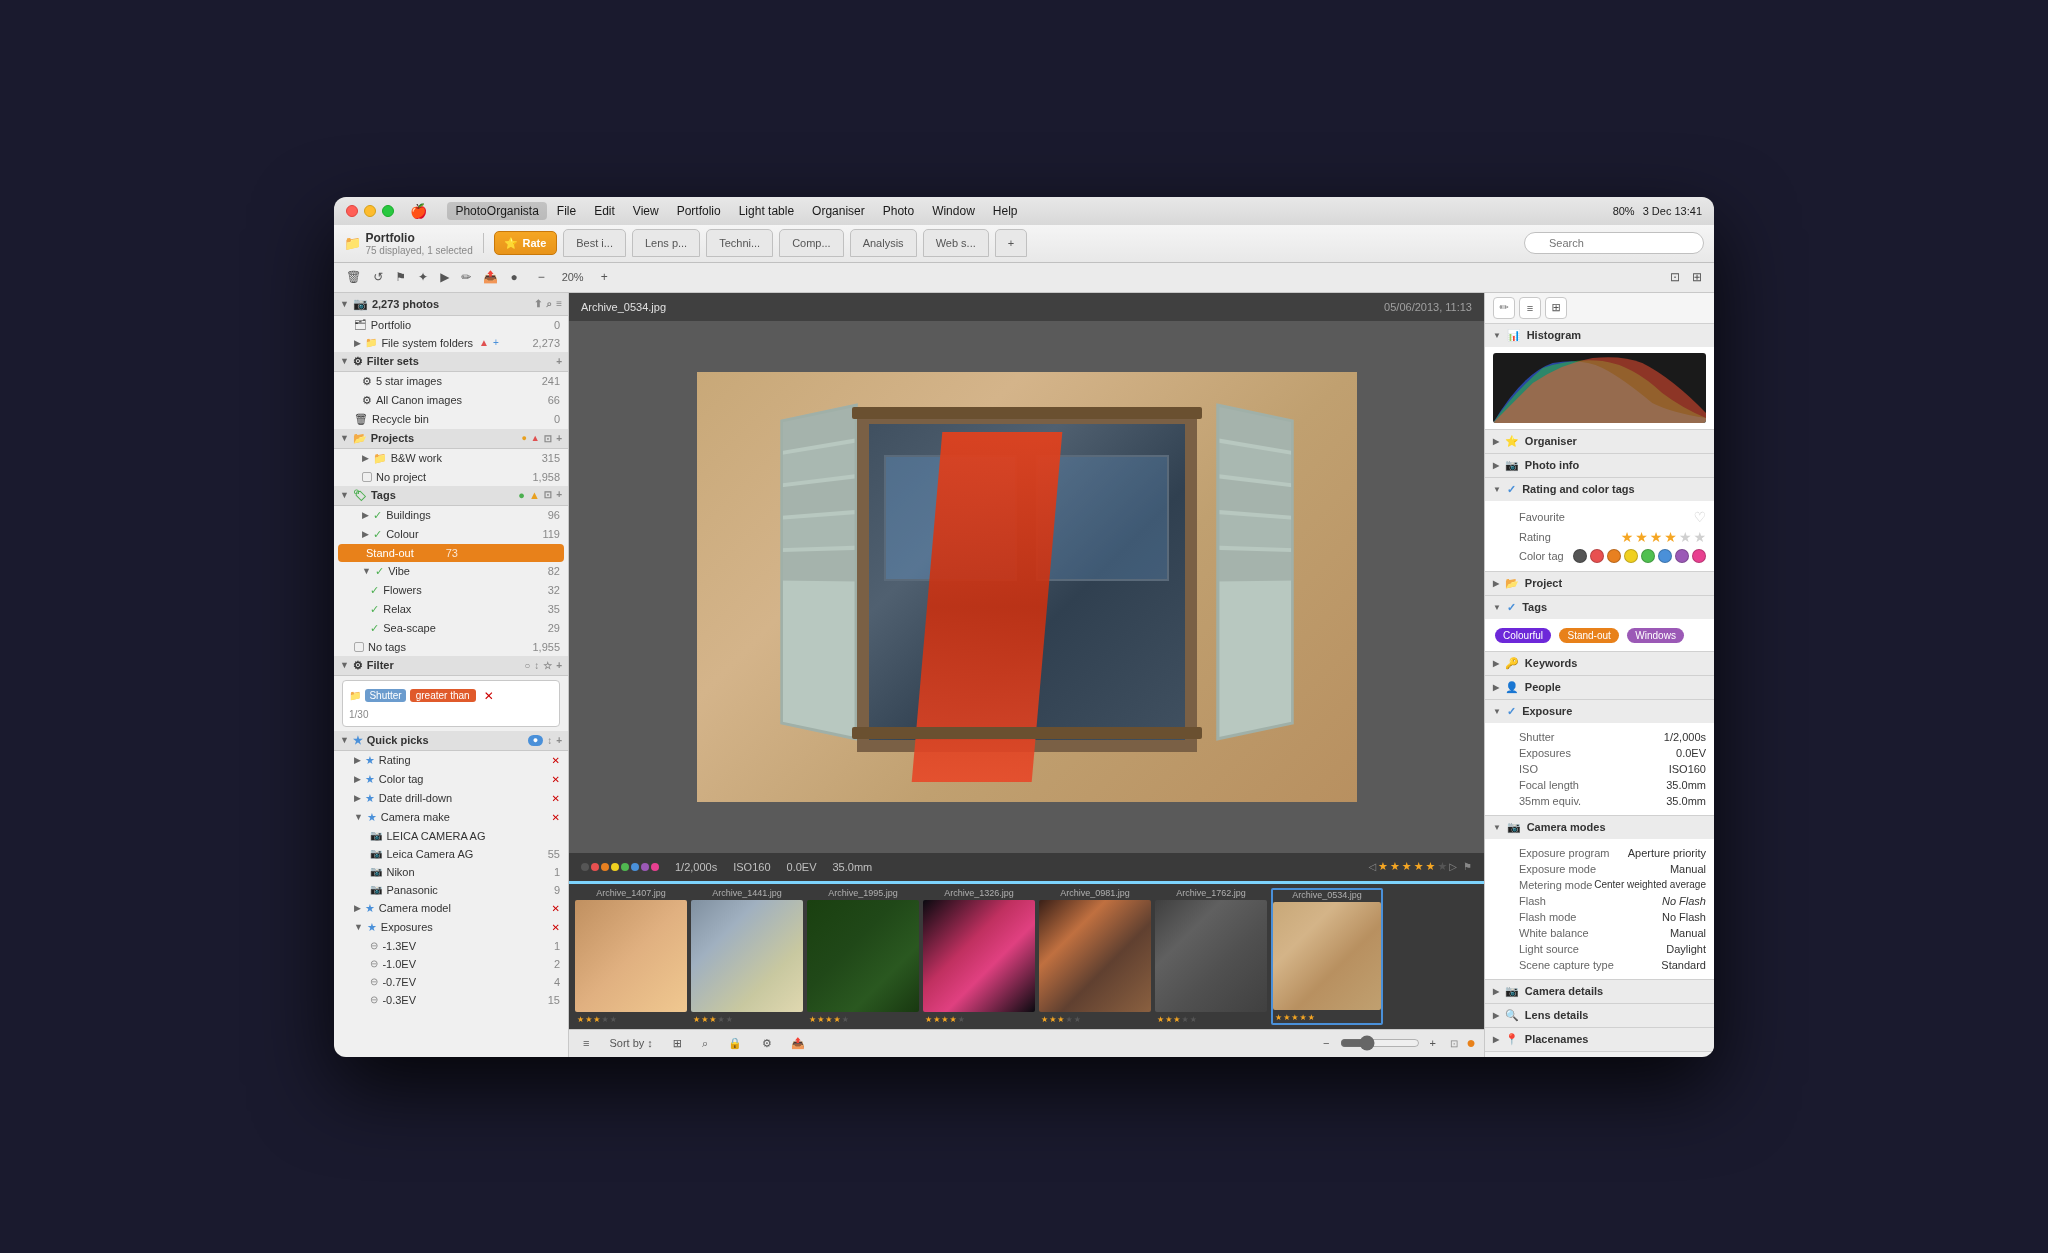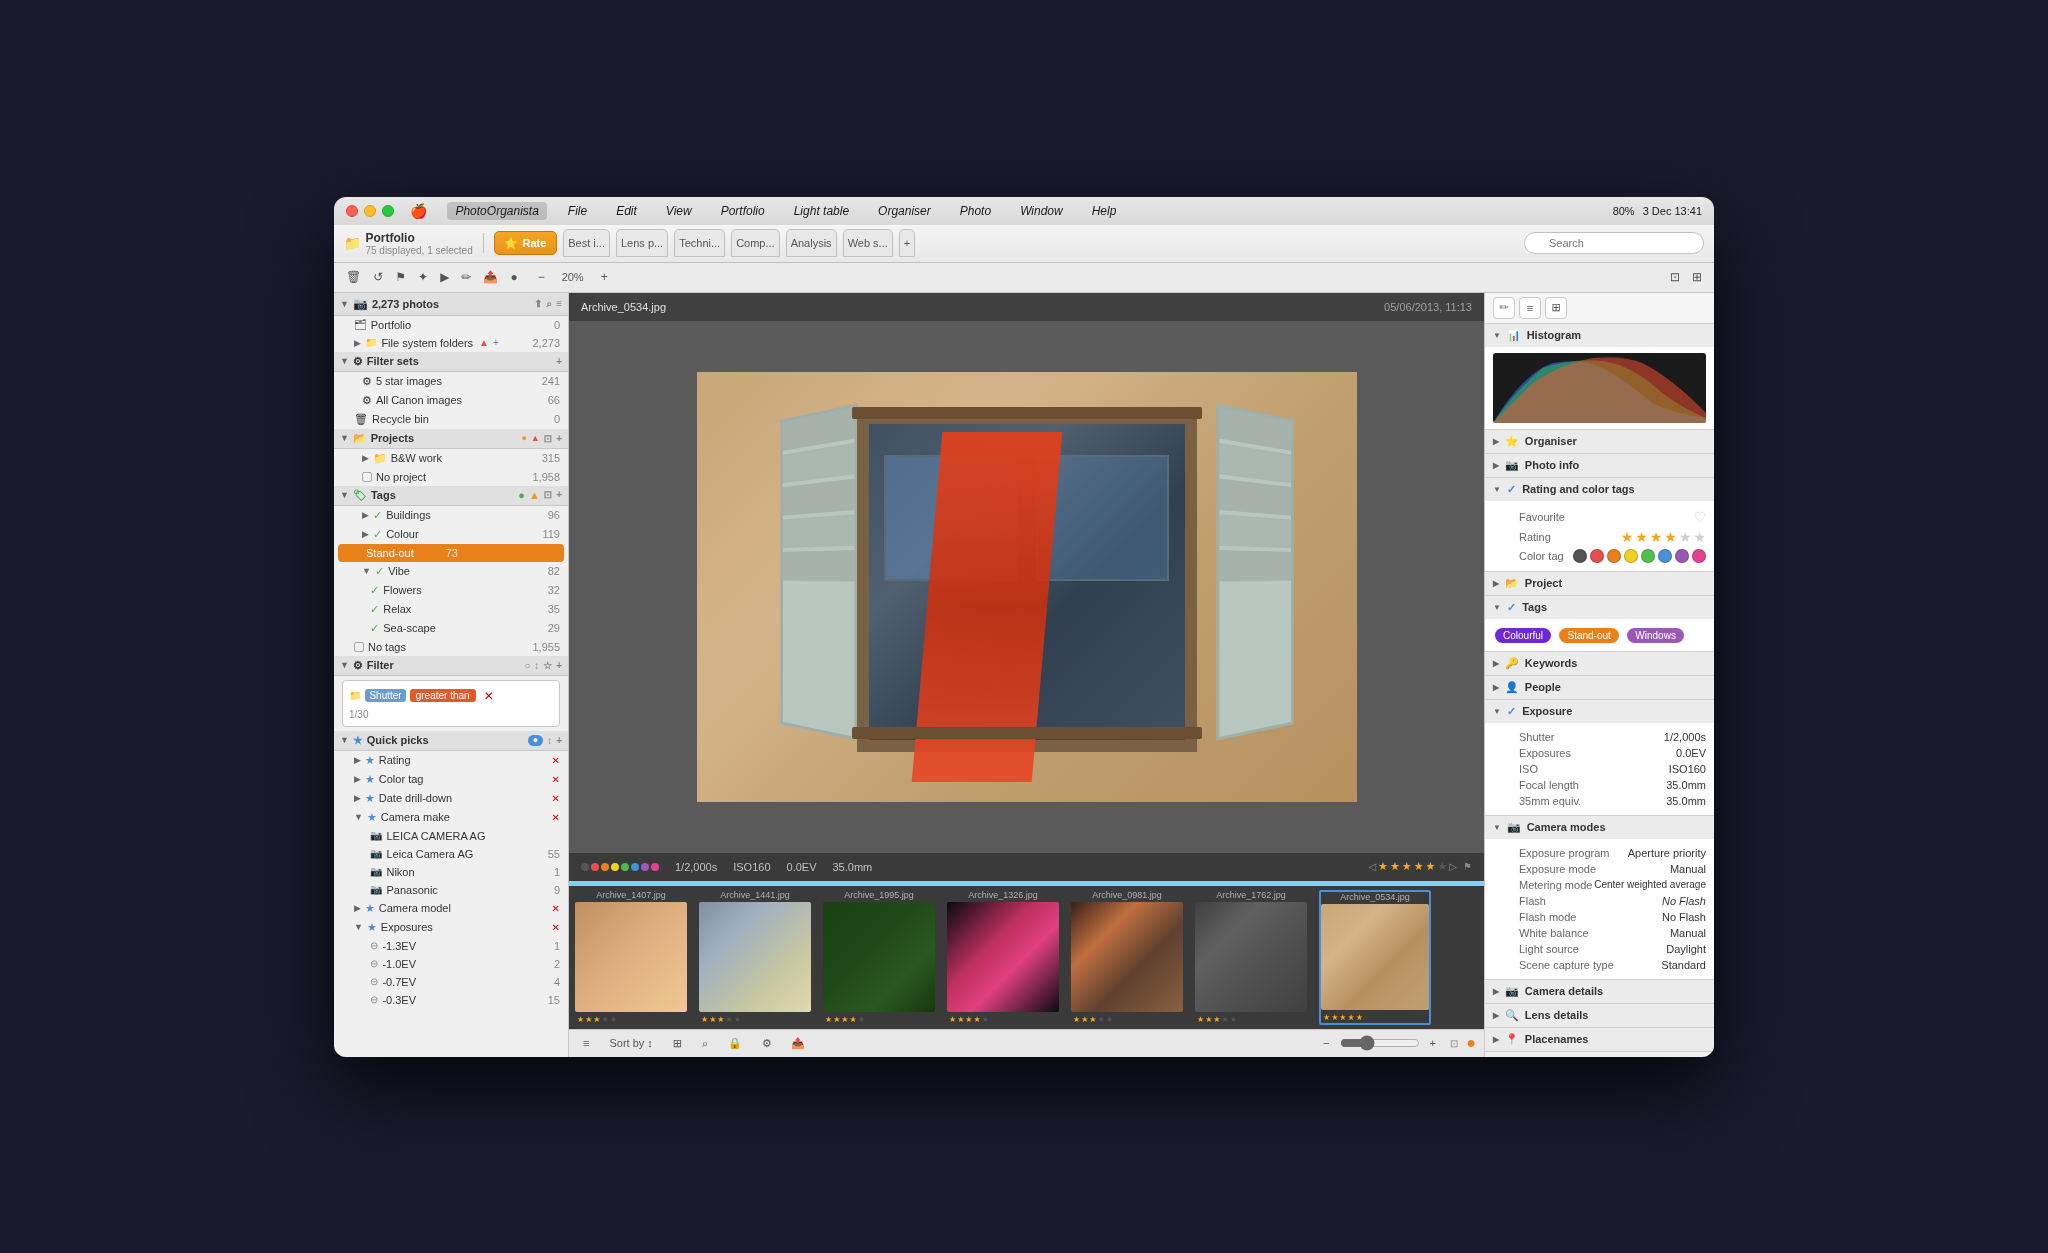--- a/index.html
+++ b/index.html
@@ -32,21 +32,21 @@
       flex-shrink: 0;
     }
     .traffic-lights { display: flex; gap: 6px; }
     .traffic-light {
       width: 12px; height: 12px; border-radius: 50%;
     }
     .tl-red { background: #ff5f57; border: 1px solid #e0443e; }
     .tl-yellow { background: #febc2e; border: 1px solid #d4a017; }
     .tl-green { background: #28c840; border: 1px solid #1aab29; }
     .menu-bar-apple { font-size: 14px; margin-right: 4px; }
-    .menu-bar-items { display: flex; gap: 13px; font-size: 12px; color: #1a1a1a; font-style: italic; }
+    .menu-bar-items { display: flex; gap: 2px; font-size: 12px; color: #1a1a1a; }
     .menu-item { padding: 2px 8px; border-radius: 4px; cursor: pointer; font-weight: 400; }
     .menu-item.active { background: rgba(0,0,0,0.15); font-weight: 500; }
     .menu-bar-right {
       margin-left: auto;
       display: flex;
       align-items: center;
       gap: 8px;
       font-size: 11px;
       color: #1a1a1a;
     }
@@ -75,21 +75,21 @@
       gap: 4px;
     }
     .toolbar-btn.active {
       background: linear-gradient(180deg, #f5a623, #e8941a);
       border-color: #c8780a;
       color: white;
       font-weight: 600;
     }
     .toolbar-tab {
       height: 28px;
-      padding: 0 4px;
+      padding: 0 12px;
       border-radius: 5px 5px 0 0;
       font-size: 11px;
       cursor: pointer;
       border: 1px solid #c0c0c0;
       background: #e8e8e8;
       color: #555;
       display: flex;
       align-items: center;
       gap: 4px;
     }
@@ -299,25 +299,25 @@
     .star-row { display: flex; gap: 2px; }
     .star { font-size: 11px; }
     .star.filled { color: #f5a623; }
     .star.empty { color: #555; }
     .color-dots { display: flex; gap: 2px; }
     .color-dot { width: 8px; height: 8px; border-radius: 50%; }
     
     .thumbnail-strip {
       height: 148px;
       background: #3a3a3a;
-      border-top: 5px solid #7dd3fc;
+      border-top: 3px solid #7dd3fc;
       display: flex;
       align-items: stretch;
       padding: 4px 6px;
-      gap: 12px;
+      gap: 4px;
       overflow-x: hidden;
       flex-shrink: 0;
     }
     .thumbnail {
       width: 112px;
       flex-shrink: 0;
       display: flex;
       flex-direction: column;
       gap: 2px;
     }

